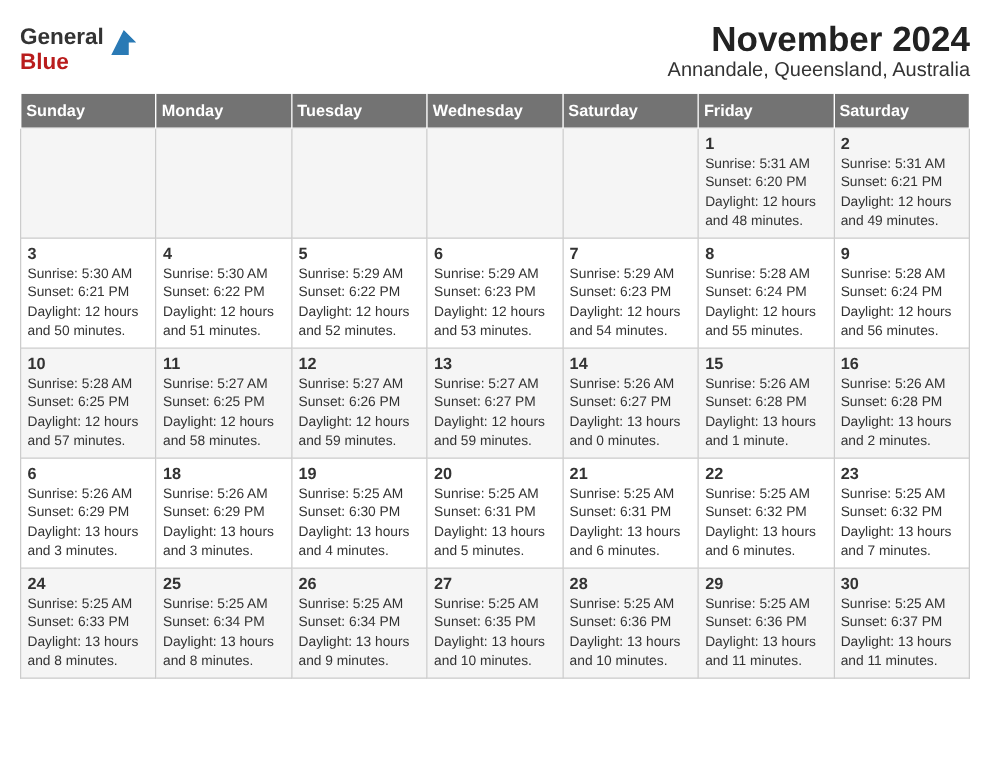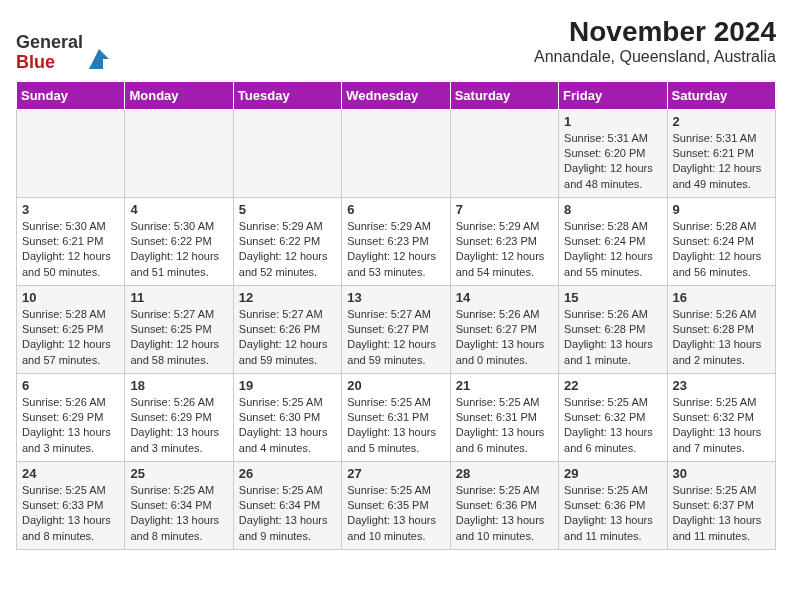--- a/index.html
+++ b/index.html
@@ -11,22 +11,22 @@
       padding: 16px;
     }
     .header-area {
       display: flex;
       justify-content: space-between;
       align-items: flex-start;
       margin-bottom: 8px;
     }
     .logo {
       display: flex;
-      align-items: flex-end;
-      margin-top: 17px;
+      align-items: flex-start;
+      margin-top: 4px;
     }
     .logo-text {
       font-size: 18px;
       font-weight: bold;
       line-height: 1.1;
     }
     .logo-text span.general { color: #333; }
     .logo-text span.blue { color: #b91c1c; }
     .logo-icon {
       width: 28px;
@@ -44,21 +44,21 @@
     .calendar-subtitle {
       font-size: 16px;
       color: #333;
     }
     table {
       width: 100%;
       border-collapse: collapse;
       table-layout: fixed;
     }
     thead tr th {
-      background: #a21caf;
+      background: #737373;
       color: #fff;
       font-size: 13px;
       font-weight: bold;
       padding: 6px 4px;
       text-align: left;
       border: 1px solid #fff;
     }
     tbody tr td {
       vertical-align: top;
       padding: 4px 5px;

